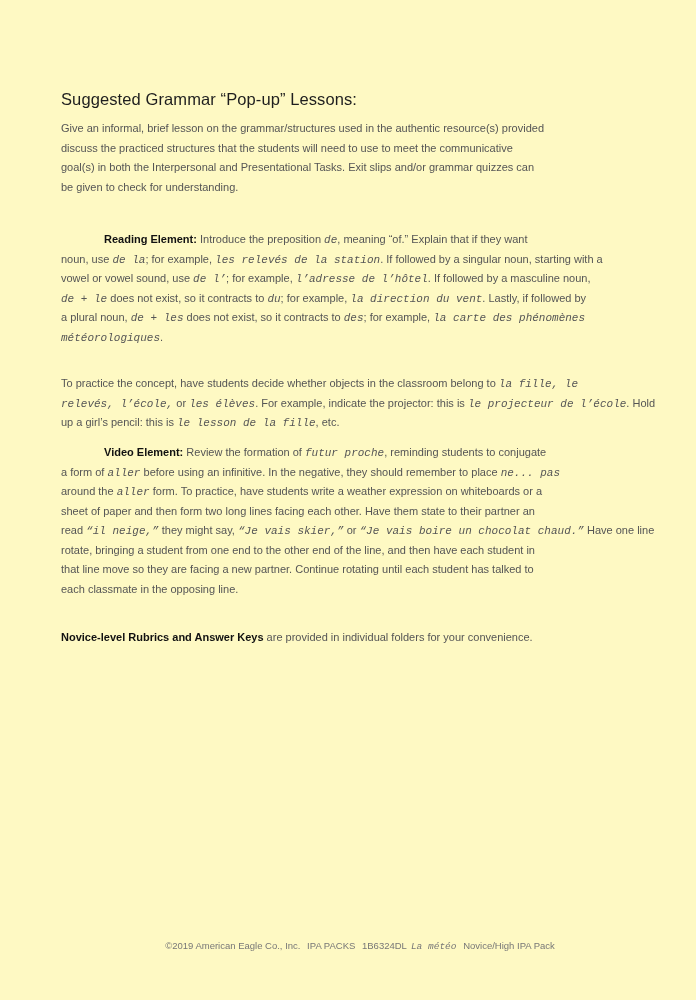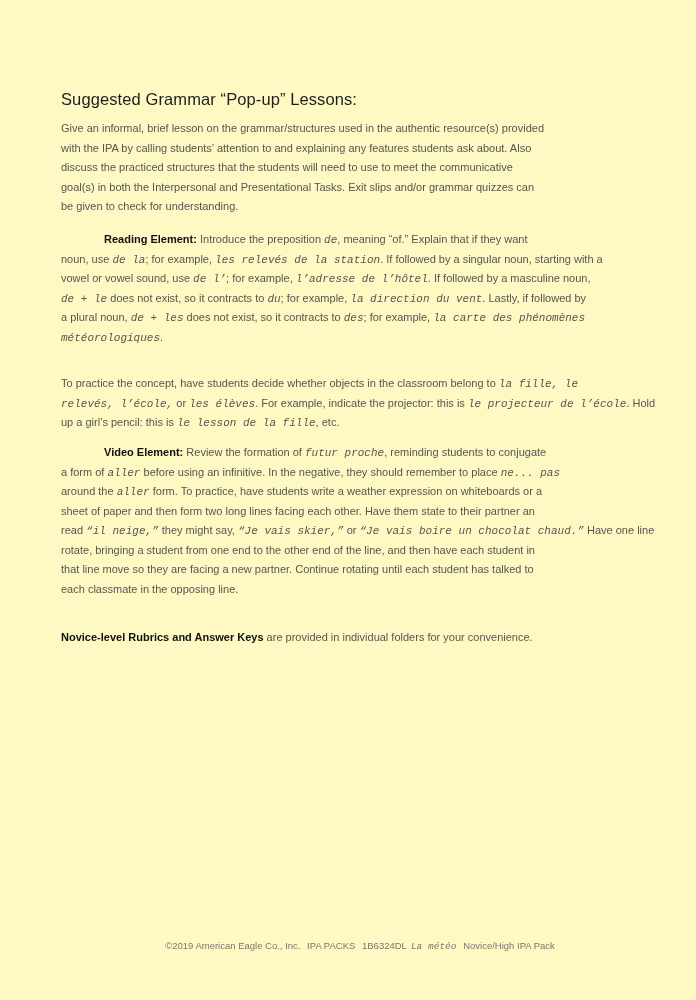--- a/index.html
+++ b/index.html
@@ -28,21 +28,20 @@
 </style>
 </head>
 <body>
 
 <div class="page">
 
   <h2 class="heading">Suggested Grammar “Pop-up” Lessons:</h2>
 
   <div class="para" style="top:119px;">
     <span class="line">Give an informal, brief lesson on the grammar/structures used in the authentic resource(s) provided</span>
-    <span class="line">with the IPA by calling students’ attention to and explaining any features students ask about. Also</span>
     <span class="line">discuss the practiced structures that the students will need to use to meet the communicative</span>
     <span class="line">goal(s) in both the Interpersonal and Presentational Tasks. Exit slips and/or grammar quizzes can</span>
     <span class="line">be given to check for understanding.</span>
   </div>
 
   <div class="para" style="top:230px;">
     <span class="line indent"><span class="b">Reading Element:</span><span> Introduce the preposition </span><span class="i">de</span><span>, meaning “of.” Explain that if they want</span></span>
     <span class="line"><span>noun, use </span><span class="i">de la</span><span>; for example, </span><span class="i">les relevés de la station</span><span>. If followed by a singular noun, starting with a</span></span>
     <span class="line"><span>vowel or vowel sound, use </span><span class="i">de l’</span><span>; for example, </span><span class="i">l’adresse de l’hôtel</span><span>. If followed by a masculine noun,</span></span>
     <span class="line"><span class="i">de + le</span><span> does not exist, so it contracts to </span><span class="i">du</span><span>; for example, </span><span class="i">la direction du vent</span><span>. Lastly, if followed by</span></span>

